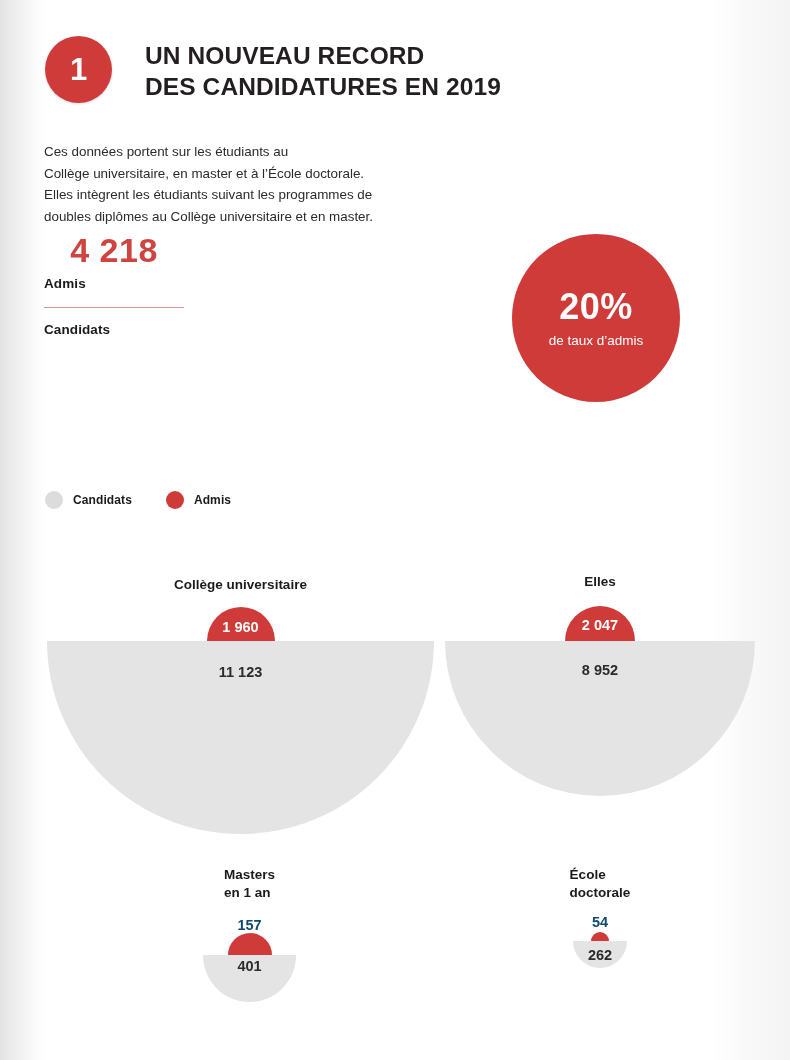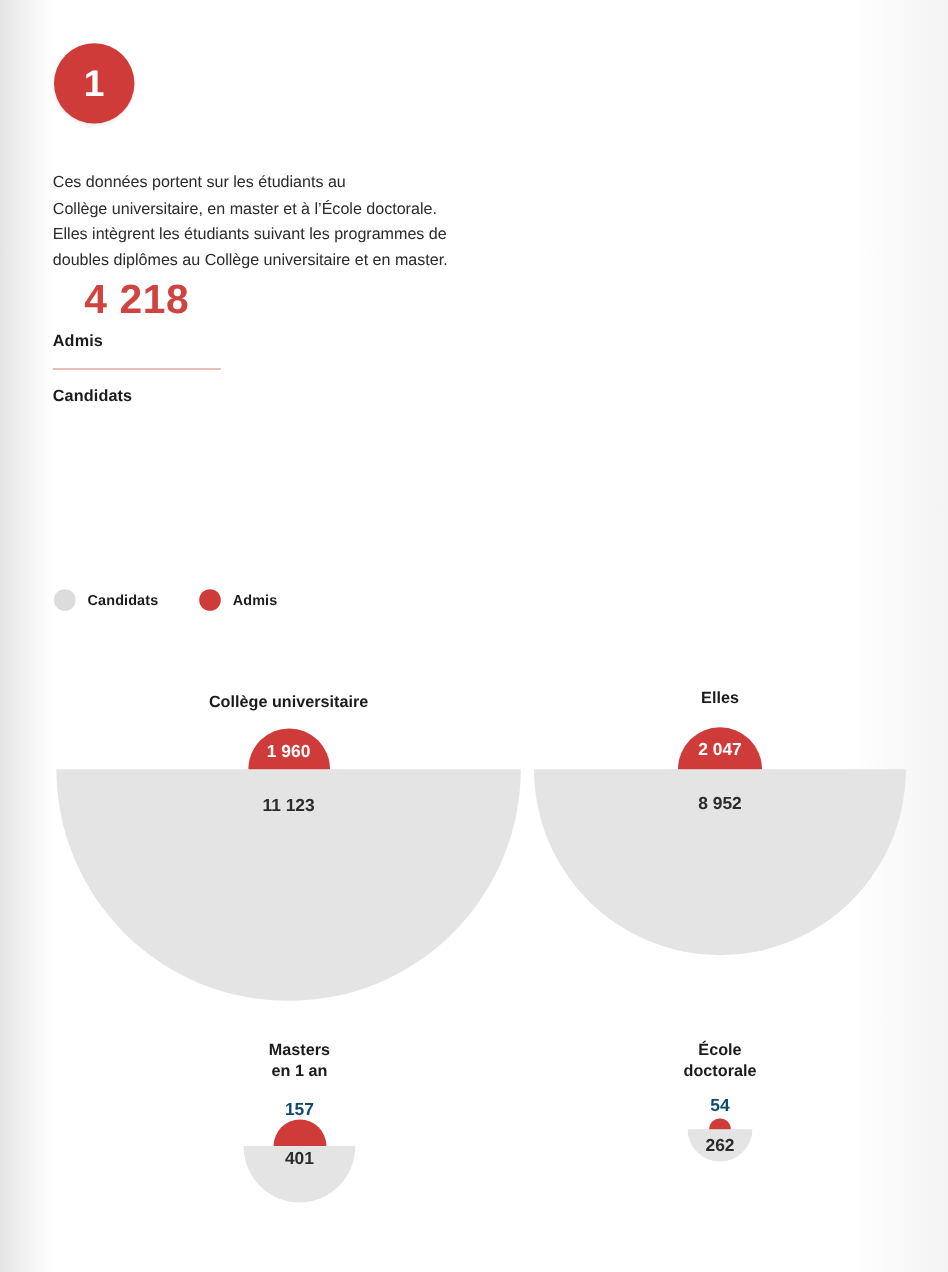--- a/index.html
+++ b/index.html
@@ -167,21 +167,21 @@
   }
 
   
   .chart {
     position: absolute;
   }
   .chart-title {
     position: absolute;
     left: 50%;
     transform: translateX(-50%);
-    text-align: center;
+    text-align: left;
     font-size: 13.5px;
     font-weight: bold;
     color: #1b1b1b;
     line-height: 1.3;
     white-space: pre-line;
   }
   .dome {
     position: absolute;
     background: #e4e4e4;
   }
@@ -241,34 +241,40 @@
 
 <div id="page">
 
   <div class="edge-shadow-left"></div>
   <div class="edge-shadow-right"></div>
 
   <div class="content">
 
     <div class="header">
       <div class="number-badge">1</div>
+      <div class="header-title">UN NOUVEAU RECORD
+DES CANDIDATURES EN 2019</div>
     </div>
 
     <div class="intro">Ces données portent sur les étudiants au
 Collège universitaire, en master et à l’École doctorale.
 Elles intègrent les étudiants suivant les programmes de
 doubles diplômes au Collège universitaire et en master.</div>
 
     <div class="kpi-block">
       <div class="kpi-value-admis">4 218</div>
       <div class="kpi-label">Admis</div>
       <div class="kpi-rule"></div>
       <div class="kpi-label">Candidats</div>
     </div>
 
+    <div class="rate-bubble">
+      <div class="rate-value">20%</div>
+      <div class="rate-caption">de taux d’admis</div>
+    </div>
 
     <div class="legend">
       <div class="legend-item">
         <span class="legend-dot cand"></span>
         <span class="legend-label">Candidats</span>
       </div>
       <div class="legend-item">
         <span class="legend-dot adm"></span>
         <span class="legend-label">Admis</span>
       </div>

